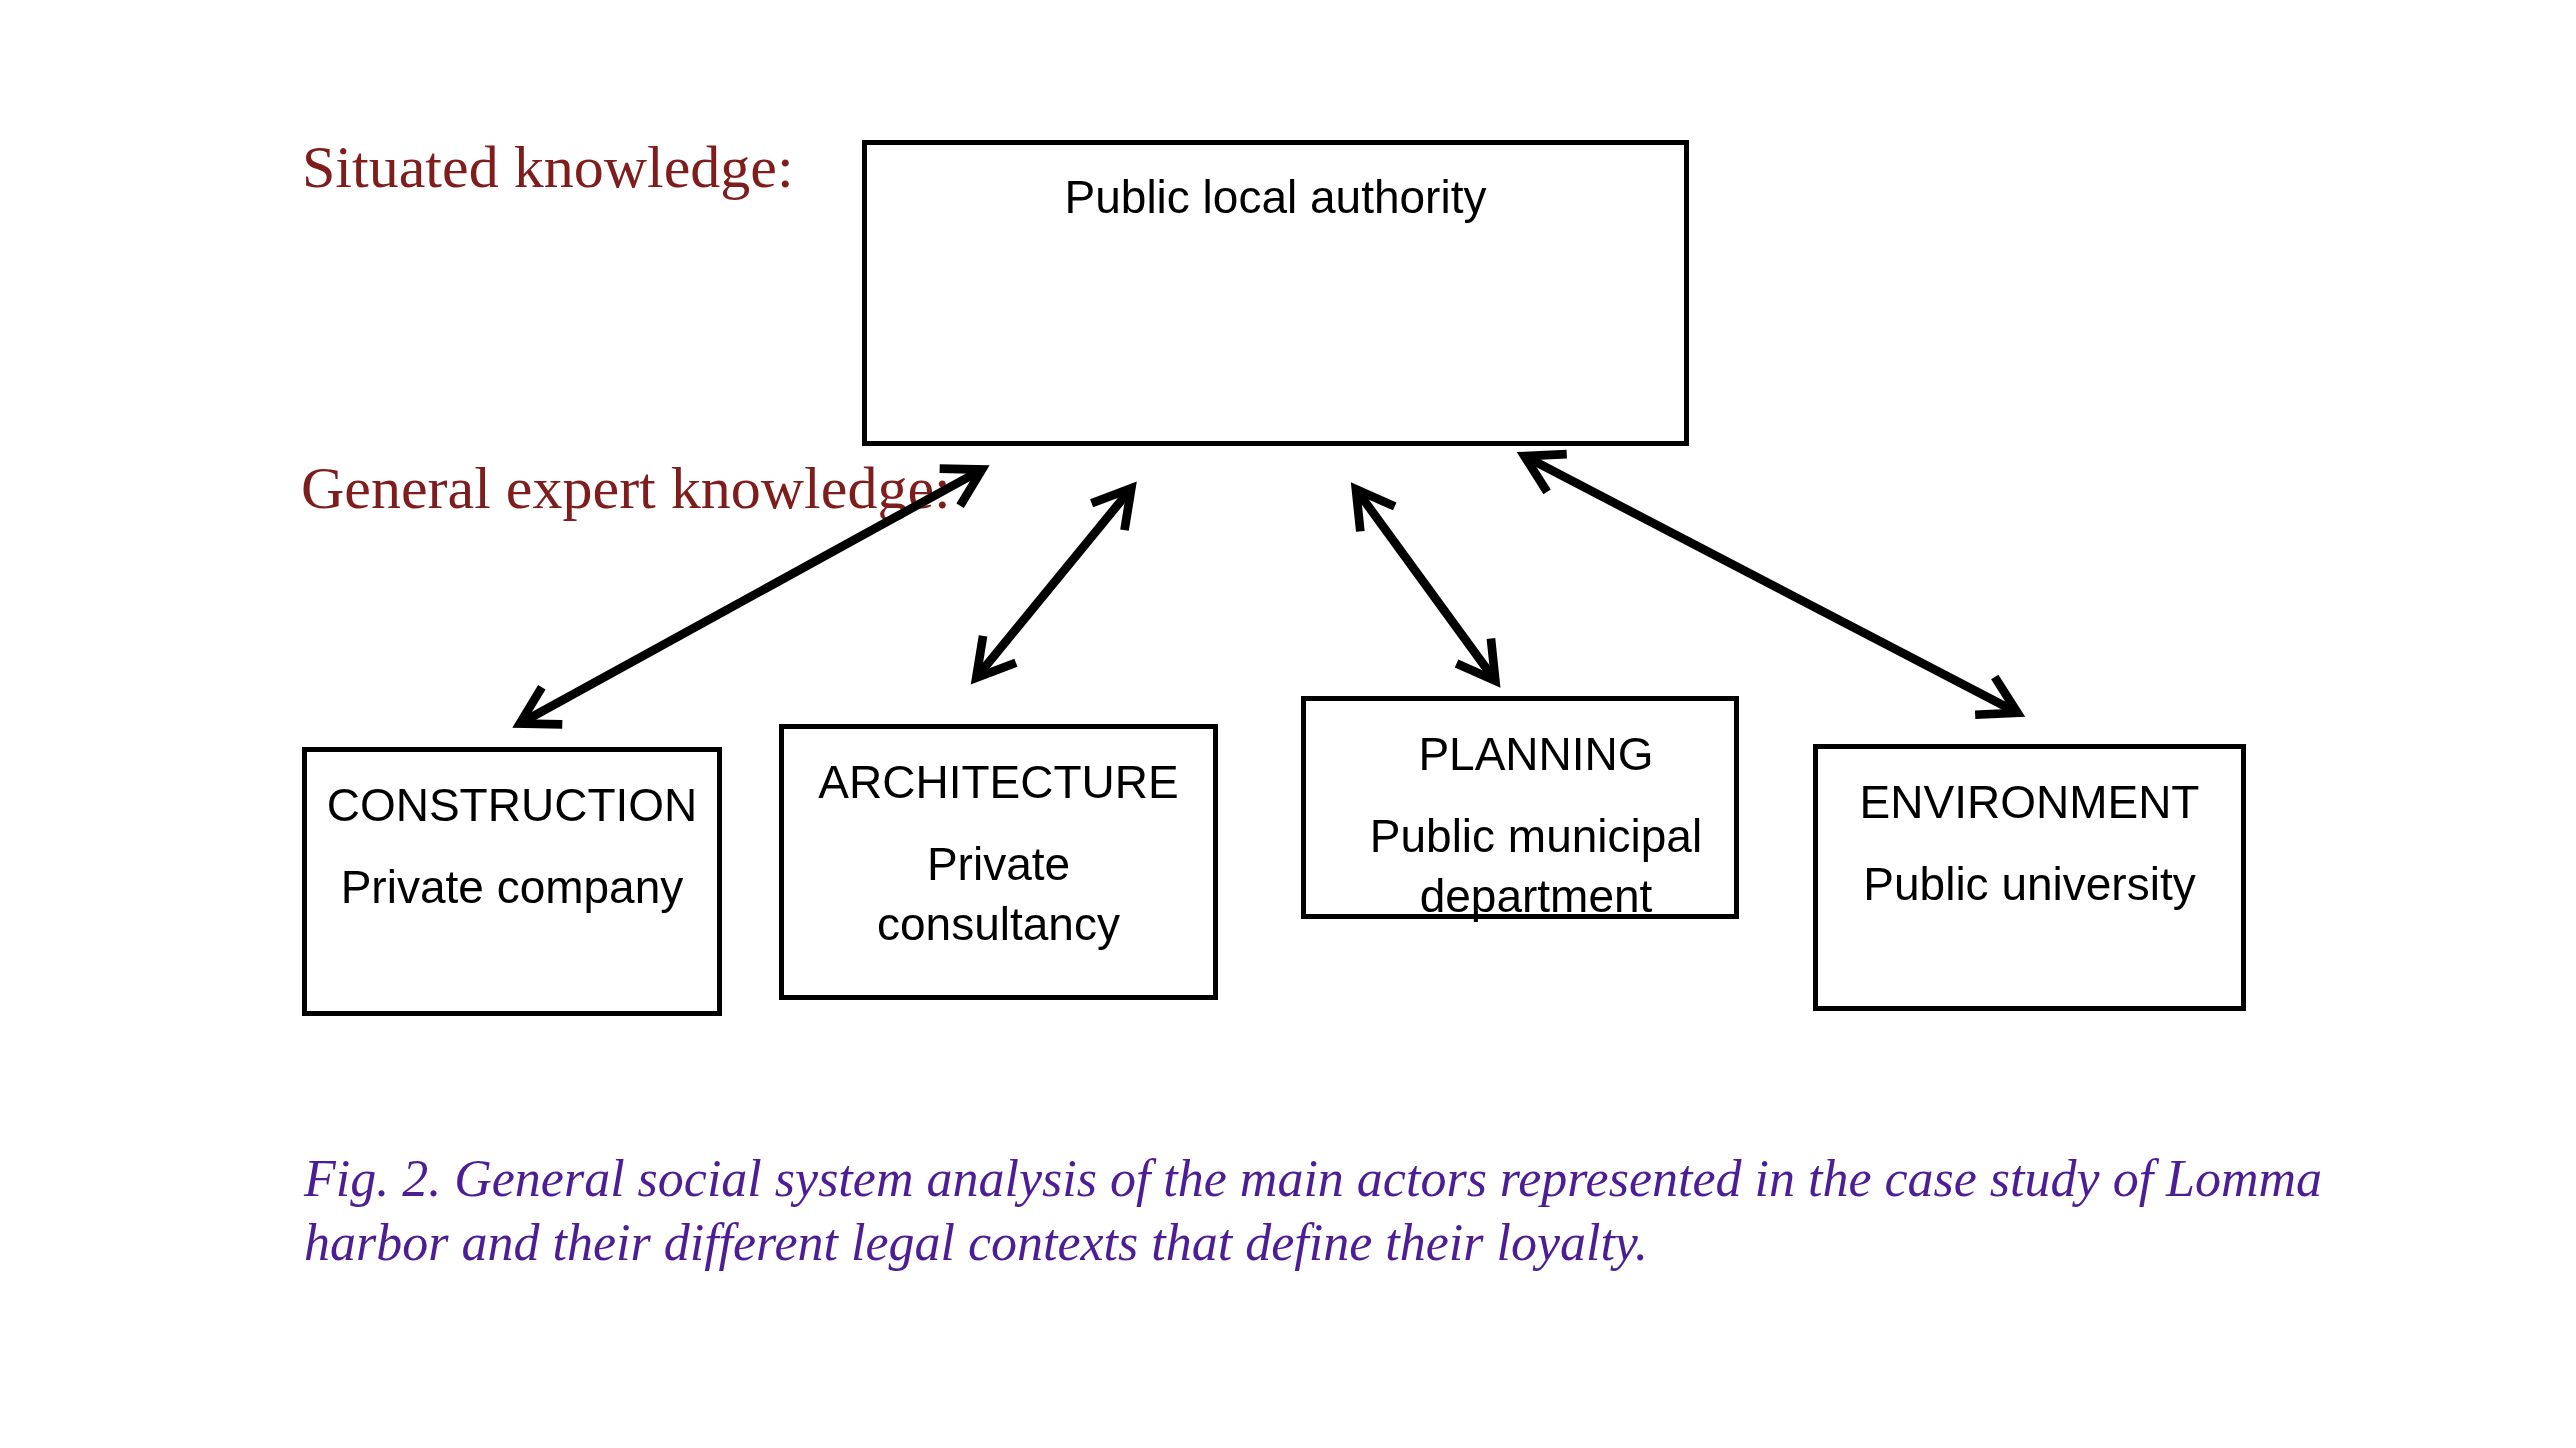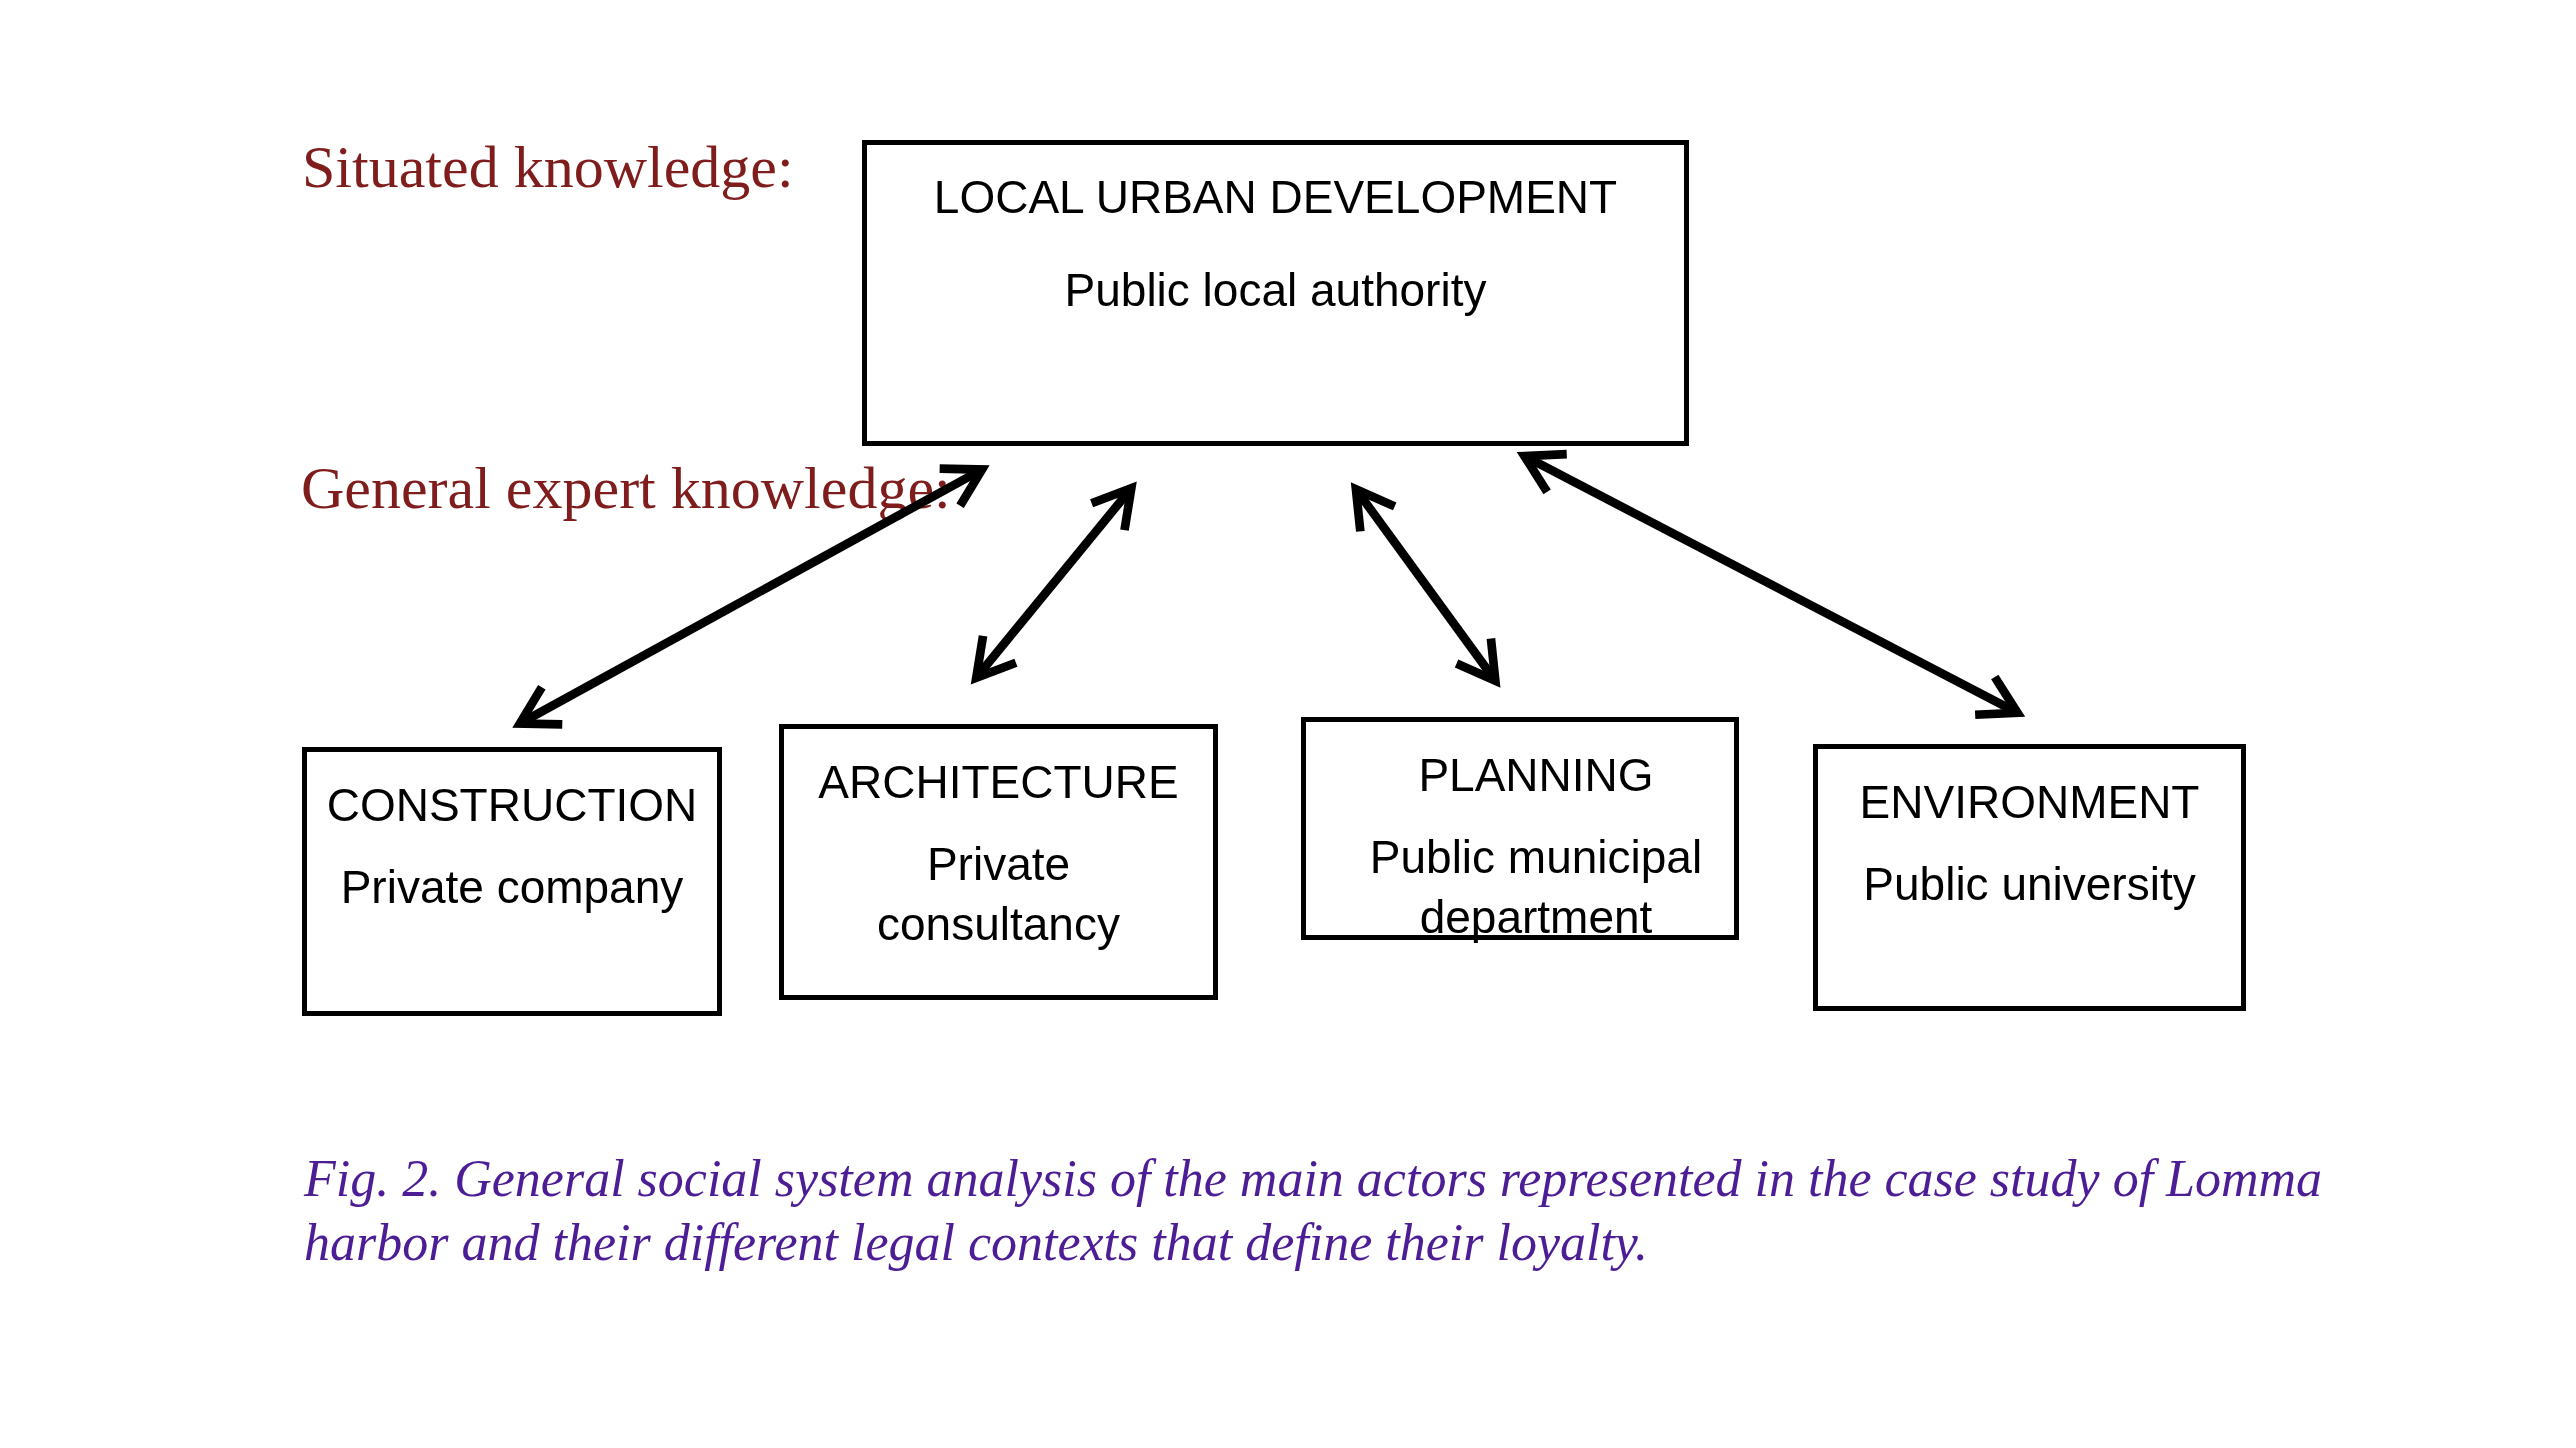--- a/index.html
+++ b/index.html
@@ -48,21 +48,21 @@
 
   .actor-box {
     position: absolute;
     border: 5.8px solid #000;
     box-sizing: border-box;
     text-align: center;
     padding-top: 25px;
   }
   .actor-box.construction { left: 302px;  top: 747px; width: 420px; height: 269px; }
   .actor-box.architecture { left: 779px;  top: 724px; width: 439px; height: 276px; }
-  .actor-box.planning     { left: 1301px; top: 717px; width: 438px; height: 223px; padding-left: 32px; }
+  .actor-box.planning     { left: 1301px; top: 696px; width: 438px; height: 223px; padding-left: 32px; }
   .actor-box.environment  { left: 1813px; top: 744px; width: 433px; height: 267px; }
 
   .actor-title {
     font-size: 46px;
     line-height: 56px;
     white-space: nowrap;
   }
   .actor-sub {
     margin-top: 24px;
   }
@@ -96,21 +96,20 @@
 </head>
 <body>
 
 <div class="canvas">
 
   <div class="serif-label label-situated">Situated knowledge:</div>
 
   <div class="serif-label label-general">General expert knowledge:</div>
 
   <div class="project-box">
-    <div class="project-line">LOCAL URBAN DEVELOPMENT</div>
     <div class="project-line">Public local authority</div>
   </div>
 
   <svg class="arrows-svg" viewBox="0 0 2667 1500" xmlns="http://www.w3.org/2000/svg">
     <defs>
       <marker id="ah-end" markerUnits="userSpaceOnUse" markerWidth="64" markerHeight="64" viewBox="0 0 64 64" refX="46" refY="32" orient="auto">
         <path d="M10 10 L48 32 L10 54" fill="none" stroke="#000" stroke-width="9"></path>
       </marker>
       <marker id="ah-start" markerUnits="userSpaceOnUse" markerWidth="64" markerHeight="64" viewBox="0 0 64 64" refX="18" refY="32" orient="auto">
         <path d="M54 10 L16 32 L54 54" fill="none" stroke="#000" stroke-width="9"></path>

